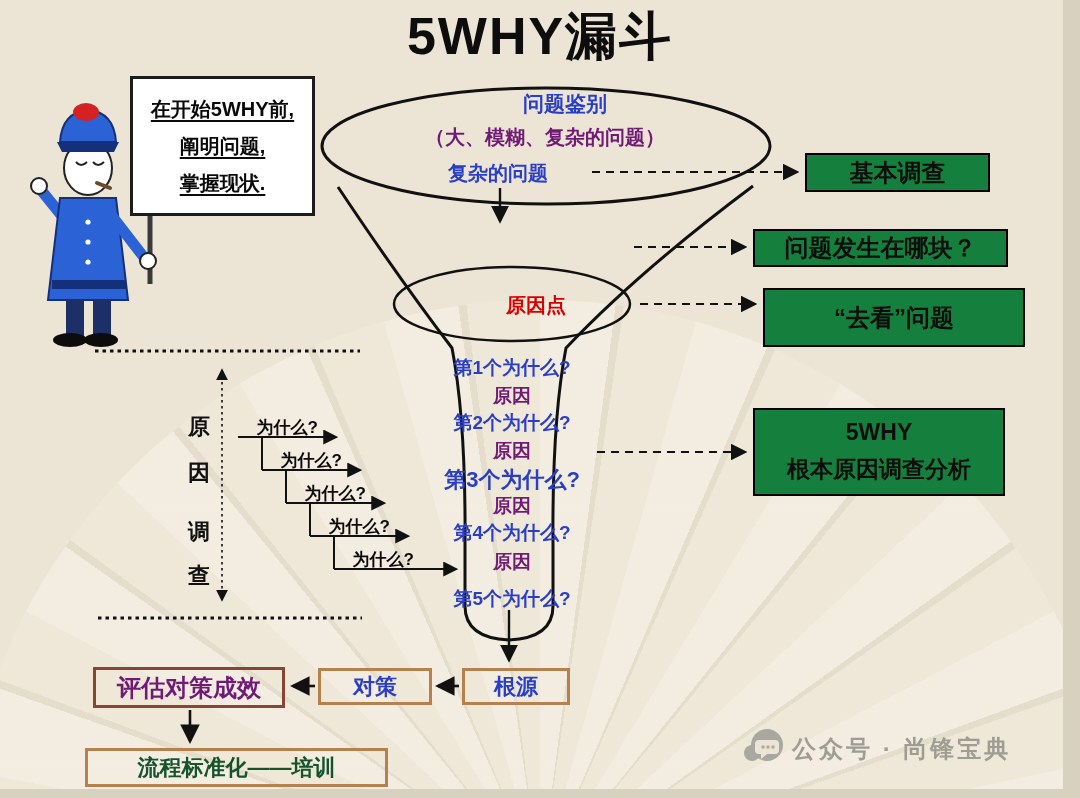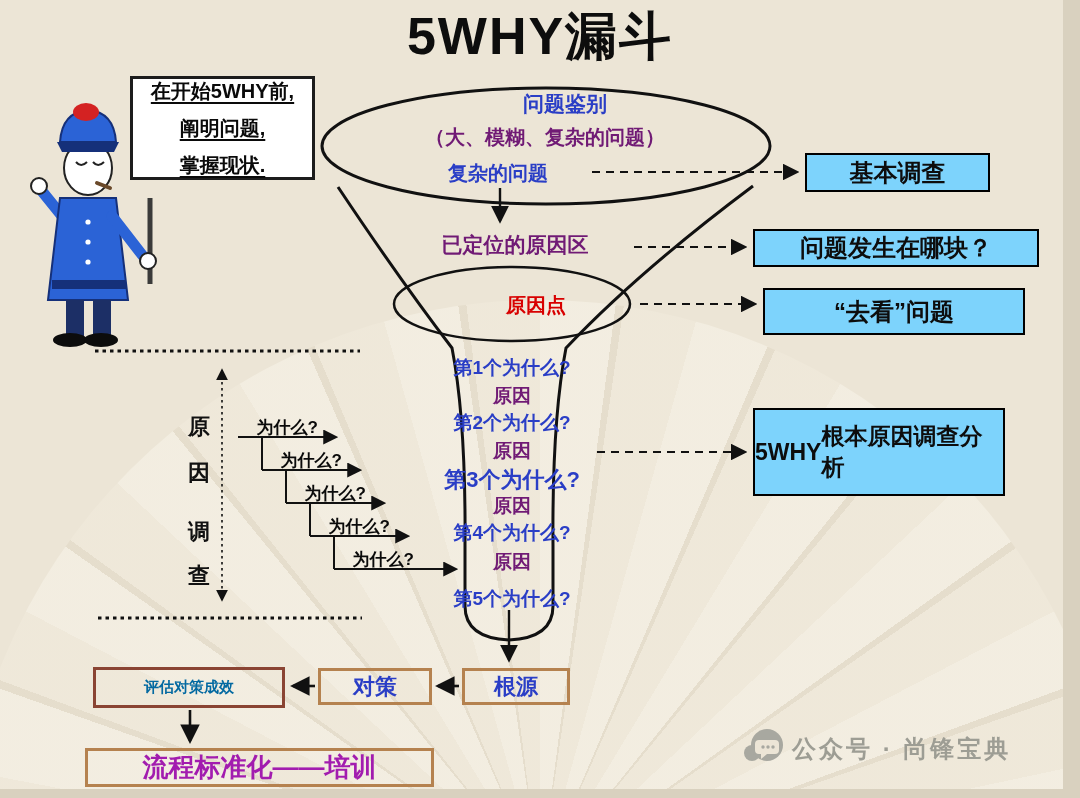--- a/index.html
+++ b/index.html
@@ -17,33 +17,33 @@
       rgba(244,238,224,0.65) 8.3deg 15.6deg);
     opacity:.55;
   }
   svg.art{position:absolute; left:0; top:0; z-index:2; pointer-events:none;}
   .lbl{position:absolute; z-index:3; text-align:center; white-space:nowrap;}
   .title{
     position:absolute; z-index:3; left:0; top:2px; width:1080px; text-align:center;
     font-size:52px; font-weight:800; color:#0d0d0d; letter-spacing:2px;
   }
   .sign{
-    position:absolute; z-index:3; left:130px; top:76px; width:185px; height:104px;
+    position:absolute; z-index:3; left:130px; top:76px; width:185px; height:140px;
     background:#ffffff; border:3px solid #1c1c1c; box-sizing:border-box;
     display:flex; flex-direction:column; justify-content:center; align-items:center;
   }
   .sign-line{
     font-size:20px; font-weight:800; color:#0a0a0a; line-height:37px;
     text-decoration:underline; text-underline-offset:4px;
   }
   .f-blue{color:#2a3ec6; font-weight:700;}
   .f-black{color:#701a75; font-weight:700;}
   .f-red{color:#d80000; font-weight:800;}
   .rbox{
-    position:absolute; z-index:3; border:2px solid #000; background:#7dd3fc;
+    position:absolute; z-index:3; border:2px solid #000; background:#15803d;
     box-sizing:border-box; display:flex; align-items:center; justify-content:center;
     font-weight:700; color:#0d0d0d;
   }
   .bbox{
     position:absolute; z-index:3; box-sizing:border-box;
     display:flex; align-items:center; justify-content:center; font-weight:800;
   }
   .tan-border{border:3px solid #b5824f;}
   .brown-border{border:3px solid #8a4433;}
   .vchar{position:absolute; z-index:3; width:30px; text-align:center;
@@ -151,54 +151,53 @@
 
   <div class="sign">
     <div class="sign-line">在开始5WHY前,</div>
     <div class="sign-line">阐明问题,</div>
     <div class="sign-line">掌握现状.</div>
   </div>
 
   <div class="lbl f-blue" style="left:420px; top:90px;  width:290px; font-size:21px;">问题鉴别</div>
   <div class="lbl f-black" style="left:350px; top:124px; width:390px; font-size:20px;">（大、模糊、复杂的问题）</div>
   <div class="lbl f-blue" style="left:398px; top:160px; width:200px; font-size:20px;">复杂的问题</div>
-  <div class="lbl f-black" style="left:405px; top:231px; width:220px; font-size:21px;">已定位的原因区</div>
   <div class="lbl f-red" style="left:436px; top:292px; width:200px; font-size:20px;">原因点</div>
 
   <div class="lbl f-blue" style="left:362px; top:355px; width:300px; font-size:19px;">第1个为什么?</div>
   <div class="lbl f-black" style="left:362px; top:383px; width:300px; font-size:19px;">原因</div>
   <div class="lbl f-blue" style="left:362px; top:410px; width:300px; font-size:19px;">第2个为什么?</div>
   <div class="lbl f-black" style="left:362px; top:438px; width:300px; font-size:19px;">原因</div>
   <div class="lbl f-blue" style="left:362px; top:465px; width:300px; font-size:22px;">第3个为什么?</div>
   <div class="lbl f-black" style="left:362px; top:493px; width:300px; font-size:19px;">原因</div>
   <div class="lbl f-blue" style="left:362px; top:520px; width:300px; font-size:19px;">第4个为什么?</div>
   <div class="lbl f-black" style="left:362px; top:549px; width:300px; font-size:19px;">原因</div>
   <div class="lbl f-blue" style="left:362px; top:586px; width:300px; font-size:19px;">第5个为什么?</div>
 
   <div class="rbox" style="left:805px; top:153px; width:185px; height:39px; font-size:24px;">基本调查</div>
-  <div class="rbox" style="left:753px; top:229px; width:286px; height:38px; font-size:24px;">问题发生在哪块？</div>
-  <div class="rbox" style="left:763px; top:288px; width:262px; height:47px; font-size:24px;">“去看”问题</div>
-  <div class="rbox" style="left:753px; top:408px; width:252px; height:88px; flex-direction:row; justify-content:space-evenly; font-size:23px;">
+  <div class="rbox" style="left:753px; top:229px; width:255px; height:38px; font-size:24px;">问题发生在哪块？</div>
+  <div class="rbox" style="left:763px; top:288px; width:262px; height:59px; font-size:24px;">“去看”问题</div>
+  <div class="rbox" style="left:753px; top:408px; width:252px; height:88px; flex-direction:column; justify-content:space-evenly; font-size:23px;">
     <div>5WHY</div>
     <div>根本原因调查分析</div>
   </div>
 
   <div class="vchar" style="left:184px; top:412px;">原</div>
   <div class="vchar" style="left:184px; top:458px;">因</div>
   <div class="vchar" style="left:184px; top:517px;">调</div>
   <div class="vchar" style="left:184px; top:561px;">查</div>
 
   <div class="stair" style="left:242px; top:416px;">为什么?</div>
   <div class="stair" style="left:266px; top:449px;">为什么?</div>
   <div class="stair" style="left:290px; top:482px;">为什么?</div>
   <div class="stair" style="left:314px; top:515px;">为什么?</div>
   <div class="stair" style="left:338px; top:548px;">为什么?</div>
 
   <div class="bbox tan-border" style="left:462px; top:668px; width:108px; height:37px; font-size:22px; color:#2a3ec6;">根源</div>
   <div class="bbox tan-border" style="left:318px; top:668px; width:114px; height:37px; font-size:22px; color:#2a3ec6;">对策</div>
-  <div class="bbox brown-border" style="left:93px;  top:667px; width:192px; height:41px; font-size:15px; color:#0369a1;">评估对策成效</div>
-  <div class="bbox tan-border" style="left:85px;  top:748px; width:349px; height:39px; font-size:26px; color:#a21caf;">流程标准化——培训</div>
+  <div class="bbox brown-border" style="left:93px;  top:667px; width:192px; height:41px; font-size:24px; color:#701a75;">评估对策成效</div>
+  <div class="bbox tan-border" style="left:85px;  top:748px; width:303px; height:39px; font-size:22px; color:#14532d;">流程标准化——培训</div>
 
   <div class="watermark">公众号 · 尚锋宝典</div>
 
   <div class="edge-right"></div>
   <div class="edge-bottom"></div>
 </div>
 
 </body></html>

